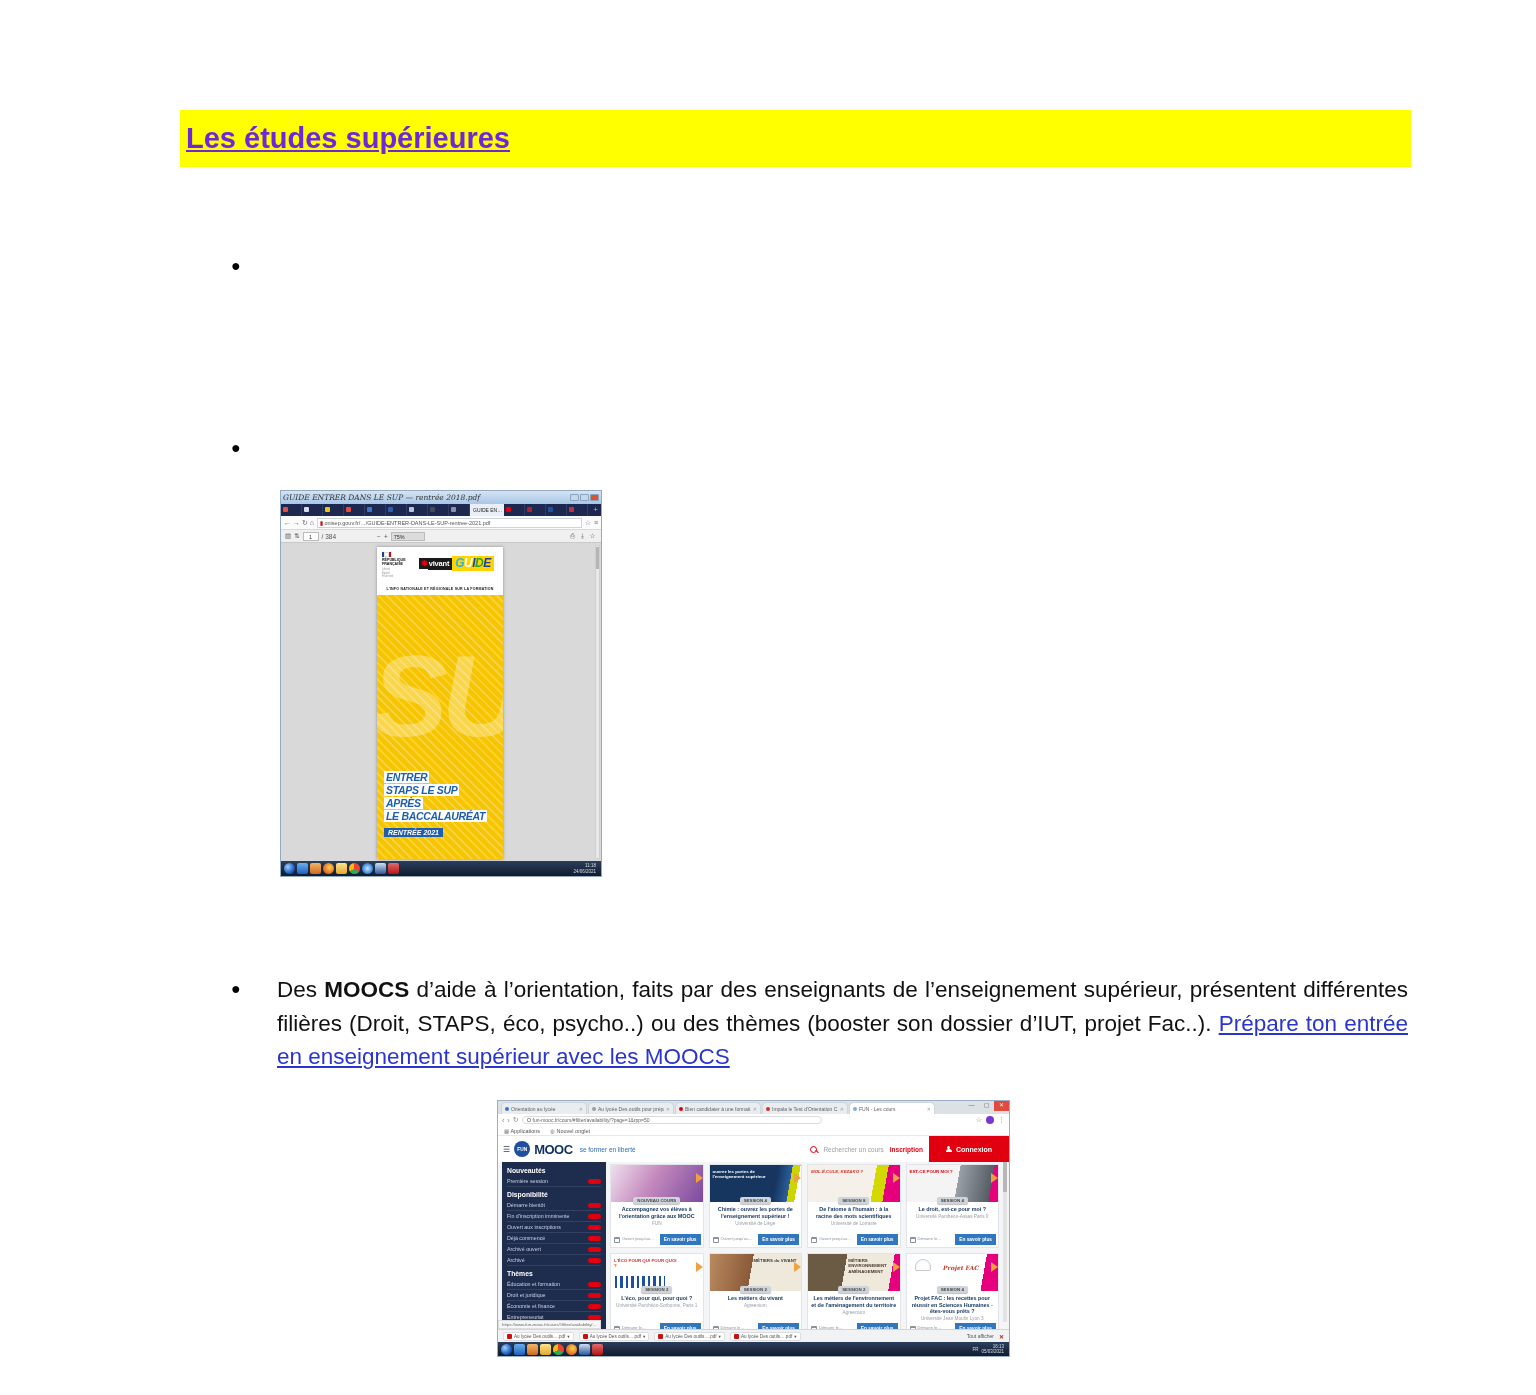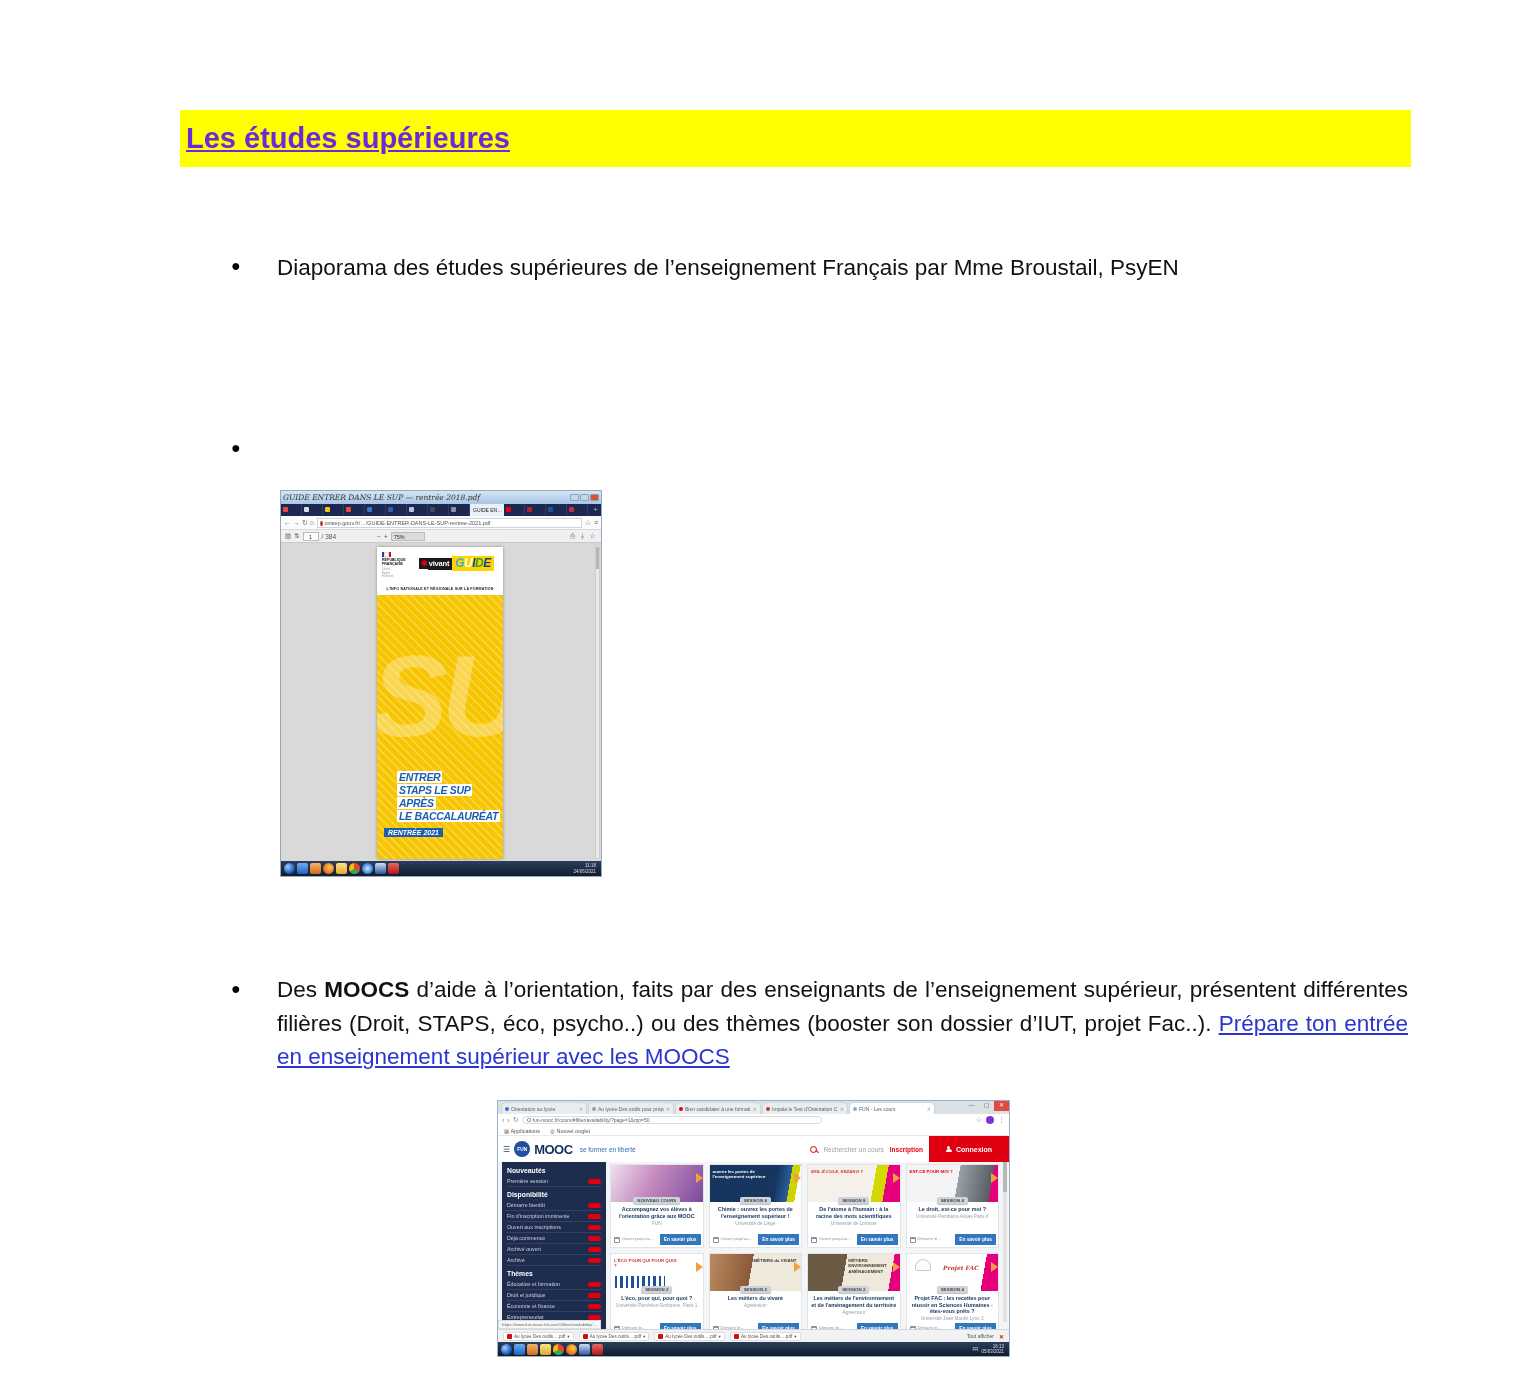--- a/index.html
+++ b/index.html
@@ -60,21 +60,21 @@
   .onisep-row { position:absolute; left:42px; top:9px; display:flex; align-items:center; }
   .onisep-star { color:#e1000f; font-size:8px; font-weight:bold; background:#1a1a1a; color:#e1000f; padding:1px 0 1px 2px; }
   .onisep-box { background:#1a1a1a; color:#fff; font-size:7.5px; font-weight:bold; padding:1.5px 3px 1.5px 1px; letter-spacing:-0.2px; }
   .guide-box { background:#ffd400; font-size:12px; font-weight:bold; font-style:italic; padding:0 3px 1px; letter-spacing:-0.5px; }
   .guide-box b:nth-child(1){color:#2bb3e6;} .guide-box b:nth-child(2){color:#ffffff;} .guide-box b:nth-child(3){color:#1f3d99;}
   .guide-box b:nth-child(4){color:#23a638;} .guide-box b:nth-child(5){color:#1f3d99;}
   .pdf-caption { position:absolute; top:40px; left:0; right:0; text-align:center; font-size:3.6px; font-weight:bold; color:#222; letter-spacing:.2px; }
   .pdf-cover { position:absolute; top:48px; left:0; right:0; bottom:0; background:#f6c500;
     background-image:repeating-linear-gradient(45deg, rgba(255,255,255,.22) 0 2px, rgba(246,197,0,0) 2px 6px); overflow:hidden; }
   .ghost-sup { position:absolute; left:-6px; top:55px; font-size:115px; font-weight:bold; font-style:italic; color:rgba(255,255,255,.30); line-height:.8; letter-spacing:-6px; }
-  .cover-lines { position:absolute; left:20px; bottom:36px; }
+  .cover-lines { position:absolute; left:7px; bottom:36px; }
   .cover-lines span { display:table; background:#fff; color:#1d5fad; font-weight:bold; font-style:italic; font-size:10.5px; line-height:1.15; padding:0 2px; margin-bottom:1px; letter-spacing:-0.3px; }
   .cover-ribbon { position:absolute; left:7px; bottom:22px; background:#1d5fad; color:#fff; font-size:7px; font-weight:bold; font-style:italic; padding:1px 4px; }
   .s1-scroll { position:absolute; right:1px; top:2px; bottom:2px; width:5px; background:#e9e9e9; border:1px solid #cfcfcf; }
   .s1-scroll i { display:block; margin:1px auto 0; width:3px; height:22px; background:#b5b5b5; }
   .taskbar { position:absolute; left:0; right:0; bottom:0; height:15px; background:linear-gradient(#2c3e5c,#101c2e); display:flex; align-items:center; gap:2px; padding:0 3px; }
   .taskbar .ticon { width:11px; height:11px; border-radius:2px; }
   .ic-orb { background:radial-gradient(circle at 35% 35%, #9fd0ff, #1f5fbf 60%, #0a2a60); border-radius:50% !important; }
   .ic-ie { background:linear-gradient(#6ab0ef,#1f5fbf); } .ic-wmp { background:linear-gradient(#f2b56a,#d06a1f); }
   .ic-ff { background:radial-gradient(circle at 60% 40%, #ffd24a, #e0641f 70%); border-radius:50% !important; }
   .ic-folder { background:linear-gradient(#ffe48a,#e0a92f); } .ic-chrome { background:conic-gradient(#ea4335 0 33%, #34a853 33% 66%, #fbbc05 66% 100%); border-radius:50% !important; }
@@ -156,21 +156,20 @@
 </head>
 <body>
 
 <div class="page">
 
   <div class="doc-title-bar">
     <span>Les études supérieures</span>
   </div>
 
   <span class="bullet-dot b1-dot">●</span>
-  <div class="bullet-text b1">Diaporama des études supérieures de l’enseignement Français par Mme Broustail, PsyEN</div>
 
   <span class="bullet-dot b2-dot">●</span>
 
   <div class="shot1">
     <div class="s1-titlebar">
       <span class="s1-title">GUIDE ENTRER DANS LE SUP — rentrée 2018.pdf</span>
       <span class="winbtns">
         <i></i>
           <i></i>
           <i class="close"></i>

